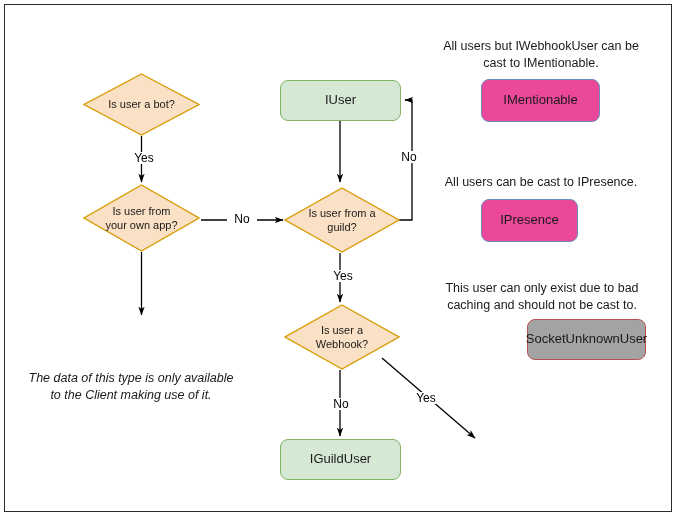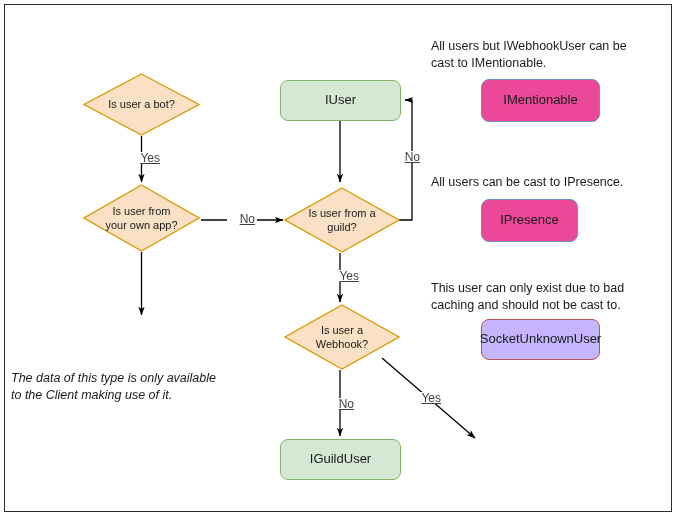--- a/index.html
+++ b/index.html
@@ -42,21 +42,21 @@
     font-size: 13px;
     color: #1a1a1a;
     line-height: 1.25;
   }
   .box {
     border-radius: 8px;
     border: 1px solid;
   }
   .box.green  { background: #d5e8d4; border-color: #82b366; }
   .box.blue   { background: #ec4899; border-color: #6c8ebf; }
-  .box.red    { background: #c4b5fd; border-color: #b85450; }
+  .box.red    { background: #a3a3a3; border-color: #b85450; margin-left: 46px; }
 
   .diamond-wrap {
     position: absolute;
   }
   .diamond-wrap svg {
     position: absolute;
     left: 0;
     top: 0;
   }
   .diamond-label {
@@ -71,33 +71,32 @@
     text-align: center;
     font-size: 11px;
     color: #1a1a1a;
     line-height: 1.3;
     white-space: pre-line;
   }
   .note {
     position: absolute;
     font-size: 12.5px;
     color: #1a1a1a;
-    text-align: left;
+    text-align: center;
     line-height: 1.35;
     white-space: pre-line;
   }
   .edge-label {
     position: absolute;
     font-size: 12px;
-    color: #404040;
+    color: #000000;
     background: #ffffff;
     padding: 0 2px;
-    text-align: right;
+    text-align: center;
     line-height: 1;
-    text-decoration: underline;
   }
 </style>
 </head>
 <body>
 
 <div id="canvas">
   <div id="frame"></div>
 
   <svg id="edges" viewBox="0 0 682 522">
     <defs>

